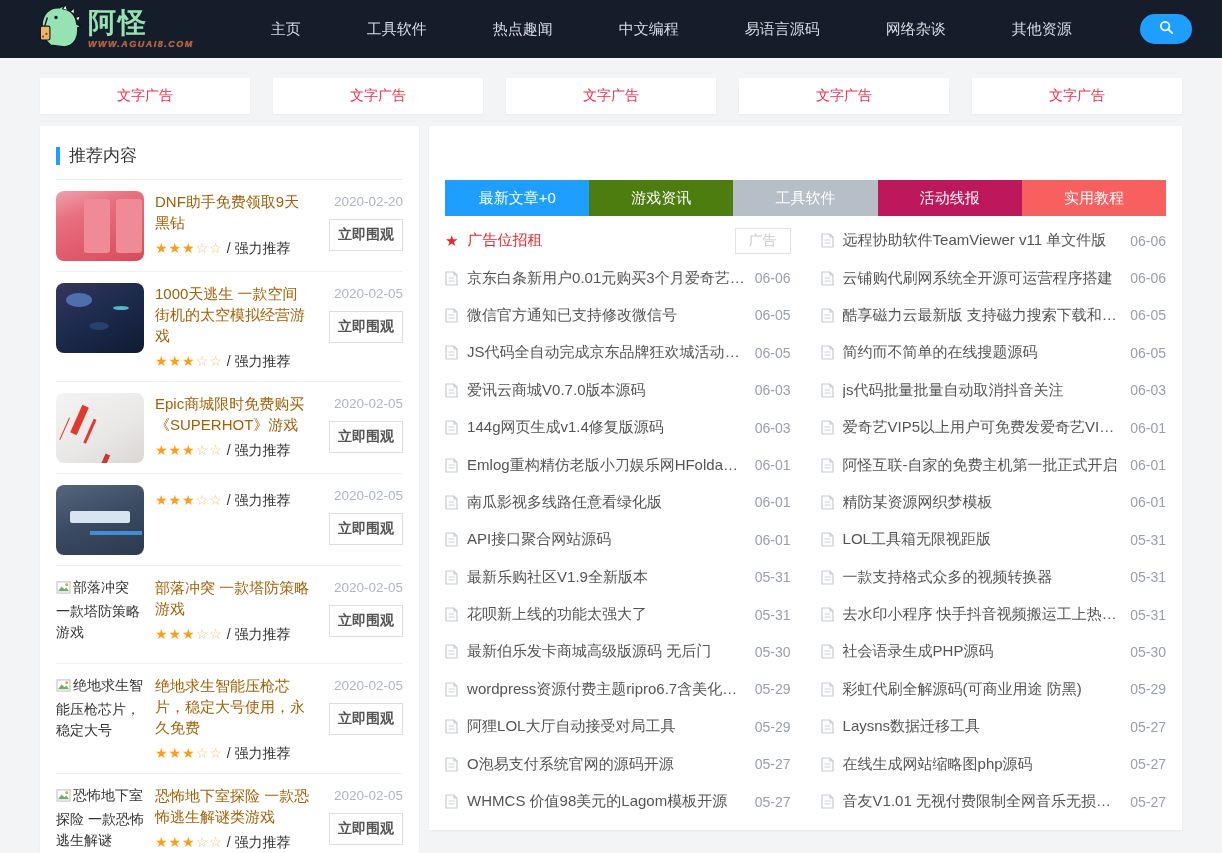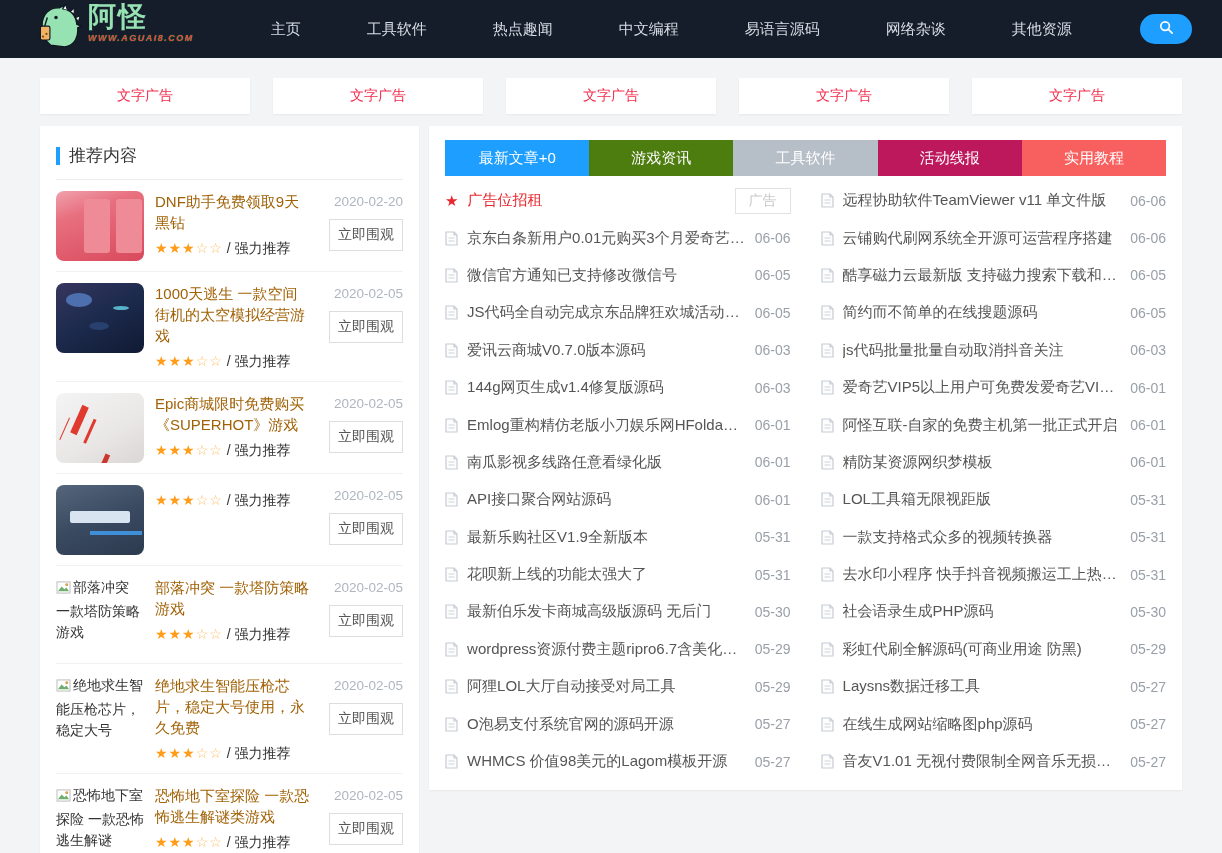--- a/index.html
+++ b/index.html
@@ -4,21 +4,21 @@
 <style>
   * { box-sizing: border-box; margin: 0; padding: 0; }
   html,body { width:1222px; height:853px; overflow:hidden; }
   body {
     background:#f3f4f5;
     font-family:"Liberation Sans","DejaVu Sans",sans-serif;
     color:#333;
   }
   
   .navbar { height:58px; background:#141d29; display:flex; align-items:center; padding:0 30px; }
-  .logo { display:flex; align-items:flex-start; gap:6px; margin-right:44px; }
+  .logo { display:flex; align-items:center; gap:6px; margin-right:44px; }
   .logo-text { display:flex; flex-direction:column; line-height:1; }
   .logo-title { font-size:28px; font-weight:bold; color:#97e2b3; letter-spacing:2px; }
   .logo-domain { font-size:9px; font-weight:bold; color:#e8443f; letter-spacing:1.5px; margin-top:3px; text-shadow:0 0 1px #2c5;font-style:italic; }
   .nav-menu { display:flex; align-items:center; }
   .nav-item { color:#d6dde6; font-size:15px; text-decoration:none; padding:0 33px; cursor:pointer; }
   .search-btn { margin-left:auto; width:52px; height:30px; border-radius:15px; background:#1e9fff; border:none; display:flex; align-items:center; justify-content:center; cursor:pointer; }
   
   .ads-row { width:1142px; margin:20px auto 12px; display:flex; gap:23px; }
   .ad-box { flex:1; height:36px; background:#fff; display:flex; align-items:center; justify-content:center; box-shadow:0 1px 2px rgba(0,0,0,.05); cursor:pointer; }
   .ad-box span { color:#f32b4a; font-size:14px; }
@@ -44,24 +44,24 @@
   .thumb-broken { width:88px; flex:none; height:76px; overflow:hidden; font-size:14px; color:#333; line-height:1.55; }
   .broken-ico { display:inline-block; vertical-align:-2px; margin-right:2px; }
   .card-mid { flex:1; min-width:0; }
   .card-title { font-size:15px; color:#a16207; line-height:1.4; }
   .card-rating { margin-top:7px; font-size:14px; color:#333; white-space:nowrap; }
   .stars-full { color:#ff9d1a; letter-spacing:1px; }
   .stars-empty { color:#ffc06a; letter-spacing:1px; }
   .rating-suffix { color:#333; margin-left:4px; }
   .card-right { width:82px; flex:none; display:flex; flex-direction:column; align-items:flex-end; }
   .card-date { color:#aeb6bf; font-size:13.5px; margin-top:3px; white-space:nowrap; }
-  .view-btn { margin-top:10px; border:1px solid #ddd; background:#fff; color:#555; font-size:14px; padding:6px 8px; cursor:pointer; white-space:nowrap; }
+  .view-btn { margin-top:10px; border:1px solid #ddd; background:#fff; color:#555; font-size:14px; padding:6px 8px; cursor:pointer; white-space:nowrap;font-weight:bold; }
   
   .main { flex:1; padding:14px 16px 10px; }
-  .cat-row { display:flex; gap:0; }
+  .cat-row { display:flex; gap:0;margin-top:40px; }
   .cat-btn { flex:1; height:36px; border:none; color:#fff; font-size:15px; cursor:pointer; }
   .lists { display:flex; gap:30px; margin-top:6px; }
   .col { flex:1; min-width:0; }
   .list-row { display:flex; align-items:center; gap:9px; height:37.4px; cursor:pointer; }
   .row-title { flex:1; font-size:15px; color:#555; white-space:nowrap; overflow:hidden; text-overflow:ellipsis; }
   .row-date { flex:none; color:#9aa0a8; font-size:14px; }
   .adrent-star { color:#e8262d; font-size:15px; }
   .adrent-label { flex:1; color:#e8262d; font-size:15px; white-space:nowrap; overflow:hidden; }
   .ad-badge { flex:none; border:1px solid #e2e2e2; color:#c9c9c9; font-size:14px; padding:3px 13px; }
   .doc-icon { flex:none; display:flex; }

